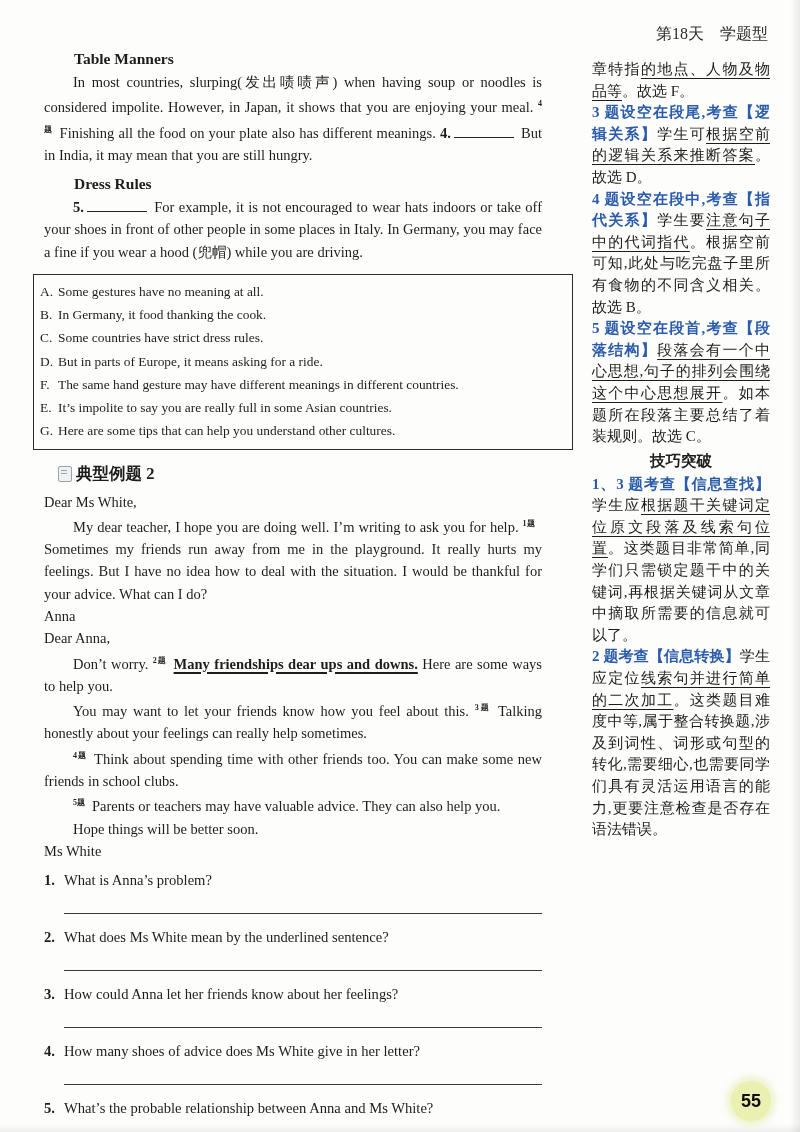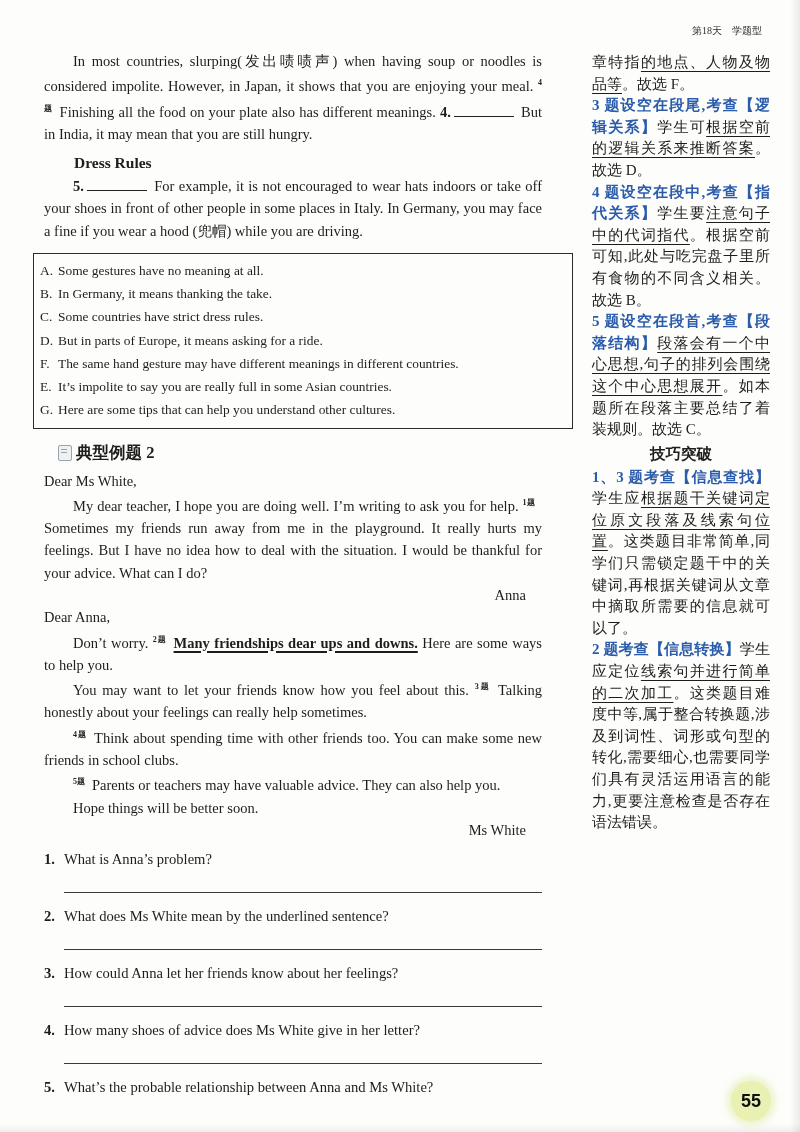--- a/index.html
+++ b/index.html
@@ -38,56 +38,57 @@
   .opt-row { white-space:nowrap; overflow:hidden; }
   .opt-label { display:inline-block; min-width:18px; }
 
   .example-heading { display:flex; align-items:center; gap:4px; margin:13px 0 6px 14px;
     font-size:16.5px; font-weight:bold; }
   .example-icon { display:inline-block; width:12px; height:14px; border:1.2px solid #98a5b0;
     background:#eef0f2; position:relative; border-radius:2px; }
   .example-icon::after { content:""; position:absolute; left:2px; top:3px; width:6px; height:1.5px;
     background:#98a5b0; box-shadow:0 3px 0 #98a5b0; }
 
-  p.sign { text-align:right; margin:0; padding-right:16px; font-size:14.5px; line-height:22.3px; }
+  p.sign { margin:0; padding-right:16px; font-size:14.5px; line-height:22.3px; }
 
   .q { margin:0; font-size:14.6px; line-height:19px; padding-top:9px; }
   .q-num { font-weight:bold; display:inline-block; min-width:20px; }
   .q-line { height:0; border-bottom:1.4px solid #3a3a3a; margin:23px 0 5px 20px; }
 
   
   .sidebar { position:absolute; left:592px; top:24px; width:178px; }
-  .sb-header { text-align:right; font-size:10px; color:#2e2e2e; margin:0 8px 14px 0; }
+  .sb-header { text-align:right; font-size:16px; color:#2e2e2e; margin:0 2px 14px 0; }
   .sb-para { font-size:15px; line-height:21.6px; text-align:justify; margin:0; }
   .sb-heading { text-align:center; font-weight:bold; font-size:15.5px; line-height:24px; margin:1px 0 1px; }
 
   
   .badge {
     position:absolute; left:731px; top:1081px; width:40px; height:40px; border-radius:50%;
     background:#e9f0b2; box-shadow:0 0 7px 4px rgba(222,233,156,0.55);
     display:flex; align-items:center; justify-content:center;
     font-family:"Liberation Sans","DejaVu Sans",sans-serif;
     font-weight:bold; font-size:18px; color:#101010;
   }
 </style>
 </head>
 <body>
 
 <div class="page">
 
   <div class="main">
 
+    <div class="sec-heading">Table Manners</div>
     <p class="body"><span class="run run-plain">In most countries, slurping(发出啧啧声) when having soup or noodles is considered impolite. However, in Japan, it shows that you are enjoying your meal. </span><span class="run run-sup">4题</span><span class="run run-plain">Finishing all the food on your plate also has different meanings. </span><span class="run run-bold">4.</span><span class="run run-blank"></span><span class="run run-plain"> But in India, it may mean that you are still hungry.</span></p>
 
     <div class="sec-heading second">Dress Rules</div>
     <p class="body"><span class="run run-bold">5.</span><span class="run run-blank"></span><span class="run run-plain"> For example, it is not encouraged to wear hats indoors or take off your shoes in front of other people in some places in Italy. In Germany, you may face a fine if you wear a hood (兜帽) while you are driving.</span></p>
 
     <div class="opts">
       <div class="opt-row"><span class="opt-label">A.</span><span>Some gestures have no meaning at all.</span></div>
-      <div class="opt-row"><span class="opt-label">B.</span><span>In Germany, it means thanking the take.</span></div>
+      <div class="opt-row"><span class="opt-label">B.</span><span>In Germany, it food thanking the cook.</span></div>
       <div class="opt-row"><span class="opt-label">C.</span><span>Some countries have strict dress rules.</span></div>
       <div class="opt-row"><span class="opt-label">D.</span><span>But in parts of Europe, it means asking for a ride.</span></div>
       <div class="opt-row"><span class="opt-label">F.</span><span>The same hand gesture may have different meanings in different countries.</span></div>
       <div class="opt-row"><span class="opt-label">E.</span><span>It’s impolite to say you are really full in some Asian countries.</span></div>
       <div class="opt-row"><span class="opt-label">G.</span><span>Here are some tips that can help you understand other cultures.</span></div>
     </div>
 
     <div class="example-heading">
       <span class="example-icon"></span>
       <span>典型例题 2</span>

